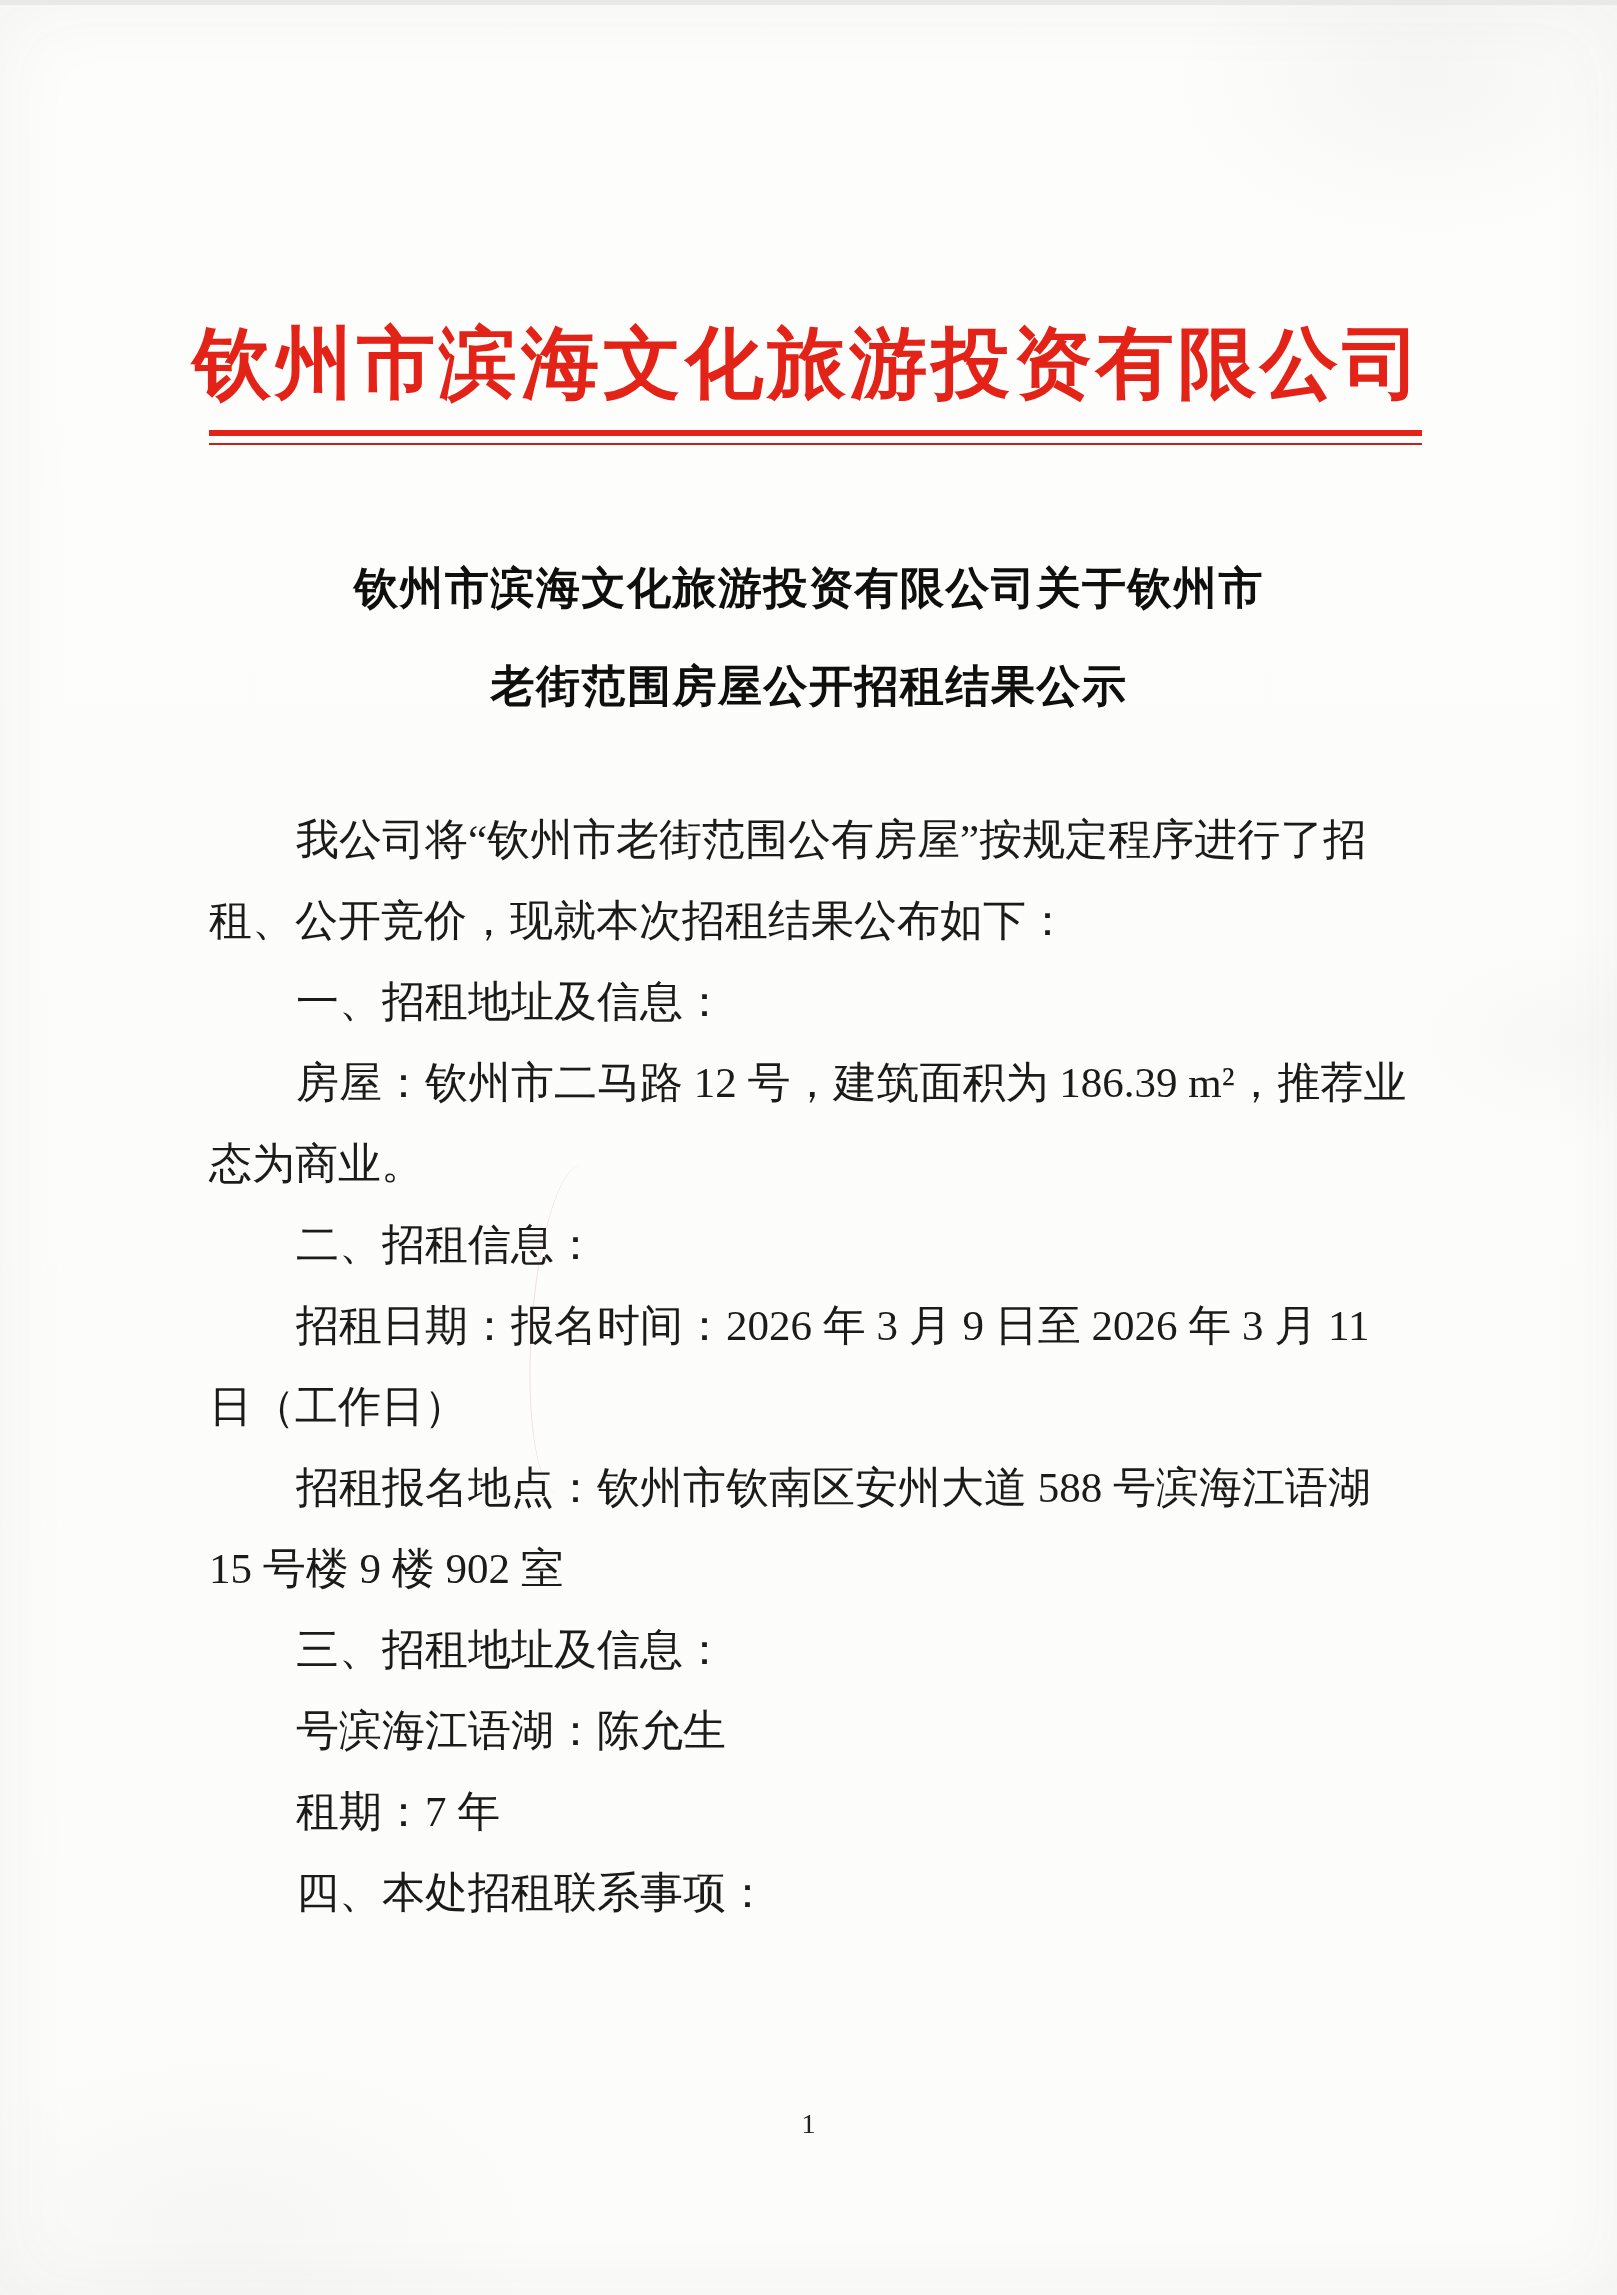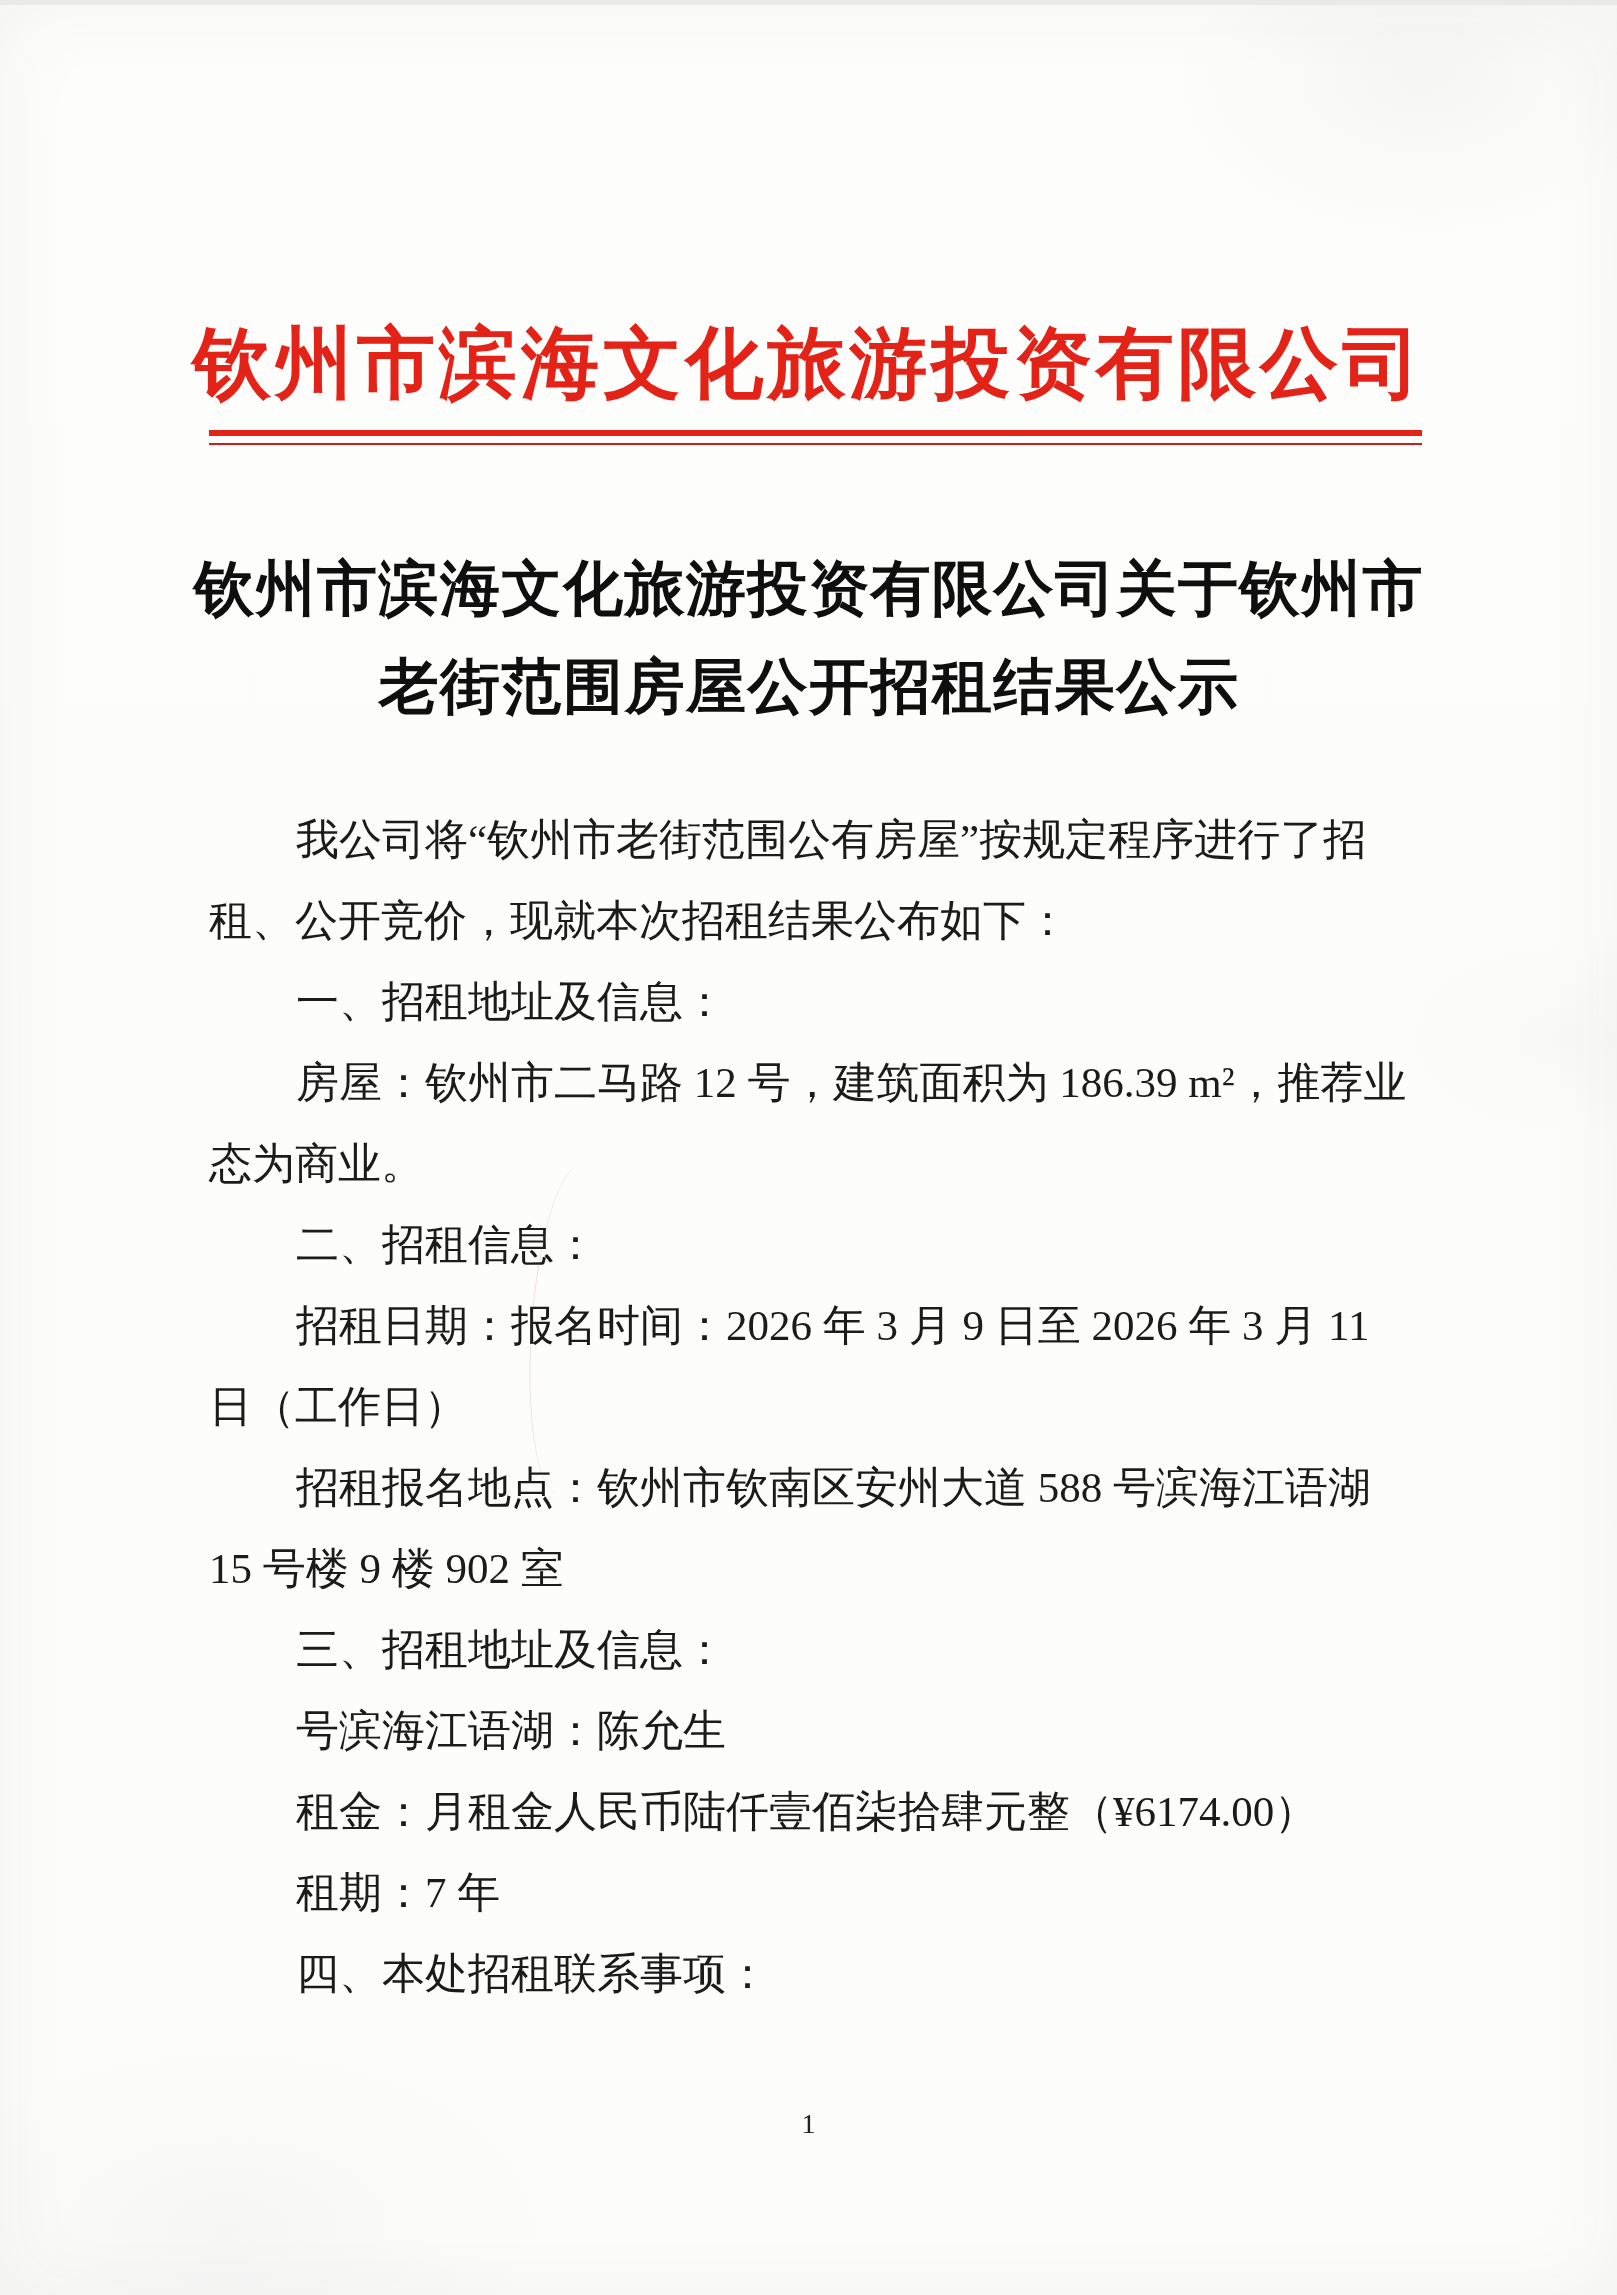--- a/index.html
+++ b/index.html
@@ -29,21 +29,21 @@
     white-space:nowrap;
   }
   .rule{position:absolute;left:209px;width:1213px;}
   .rule-thick{top:425px;height:5.6px;background:#e42318;}
   .rule-thin{top:438px;height:2.1px;background:#c9201c;}
   
   .doc-title{
     position:absolute;top:535px;left:103px;width:1412px;
     text-align:center;
     font-weight:700;
-    font-size:60px;
+    font-size:44px;
     line-height:98px;
     letter-spacing:1.5px;
     color:#0f0f0f;
     font-family:"Liberation Serif", serif;
   }
   .doc-title .t-line{white-space:nowrap;}
   
   .doc-body{
     position:absolute;top:794px;left:209px;width:1213px;
     font-size:43px;
@@ -90,21 +90,20 @@
     <p class="line indent">一、招租地址及信息：</p>
     <p class="line indent">房屋：钦州市二马路 12 号，建筑面积为 186.39 m²，推荐业</p>
     <p class="line">态为商业。</p>
     <p class="line indent">二、招租信息：</p>
     <p class="line indent">招租日期：报名时间：2026 年 3 月 9 日至 2026 年 3 月 11</p>
     <p class="line">日（工作日）</p>
     <p class="line indent">招租报名地点：钦州市钦南区安州大道 588 号滨海江语湖</p>
     <p class="line">15 号楼 9 楼 902 室</p>
     <p class="line indent">三、招租地址及信息：</p>
     <p class="line indent">号滨海江语湖：陈允生</p>
-    <p class="line indent">租金：月租金人民币陆仟壹佰柒拾肆元整（¥6174.00）</p>
     <p class="line indent">租期：7 年</p>
     <p class="line indent">四、本处招租联系事项：</p>
   </div>
 
   <div class="crease"></div>
 
   <div class="page-number">1</div>
 
 </div>
 

